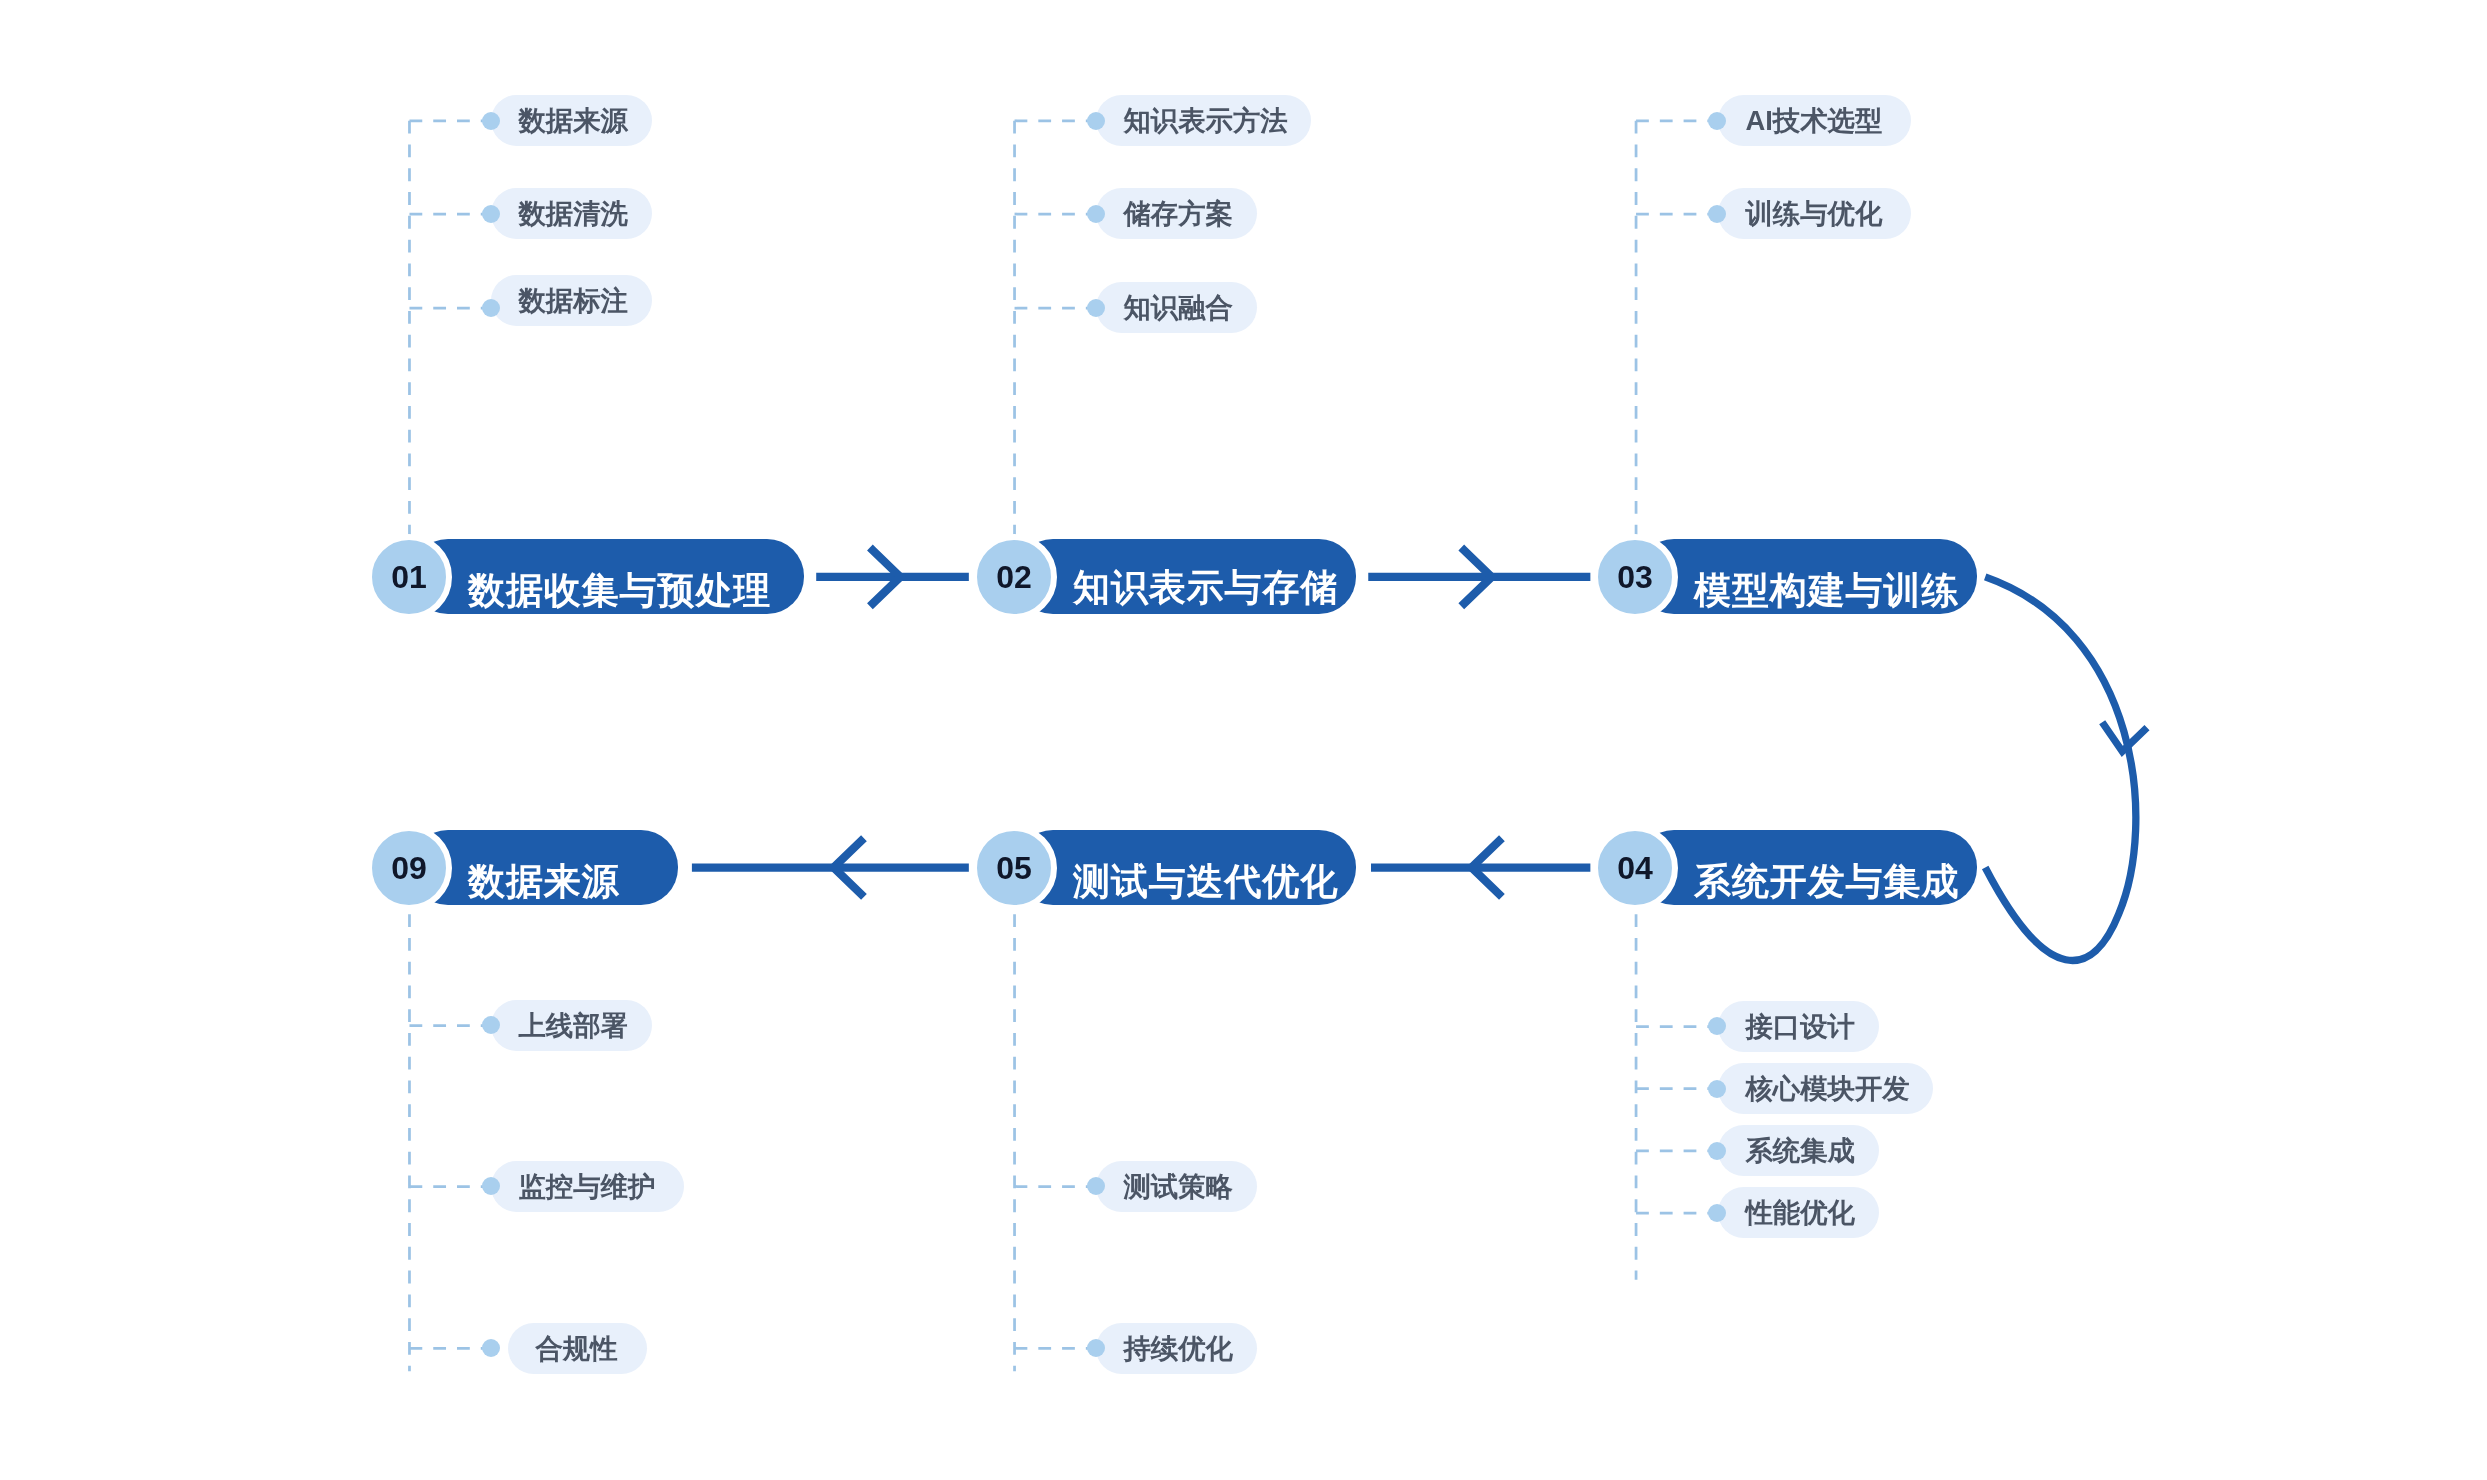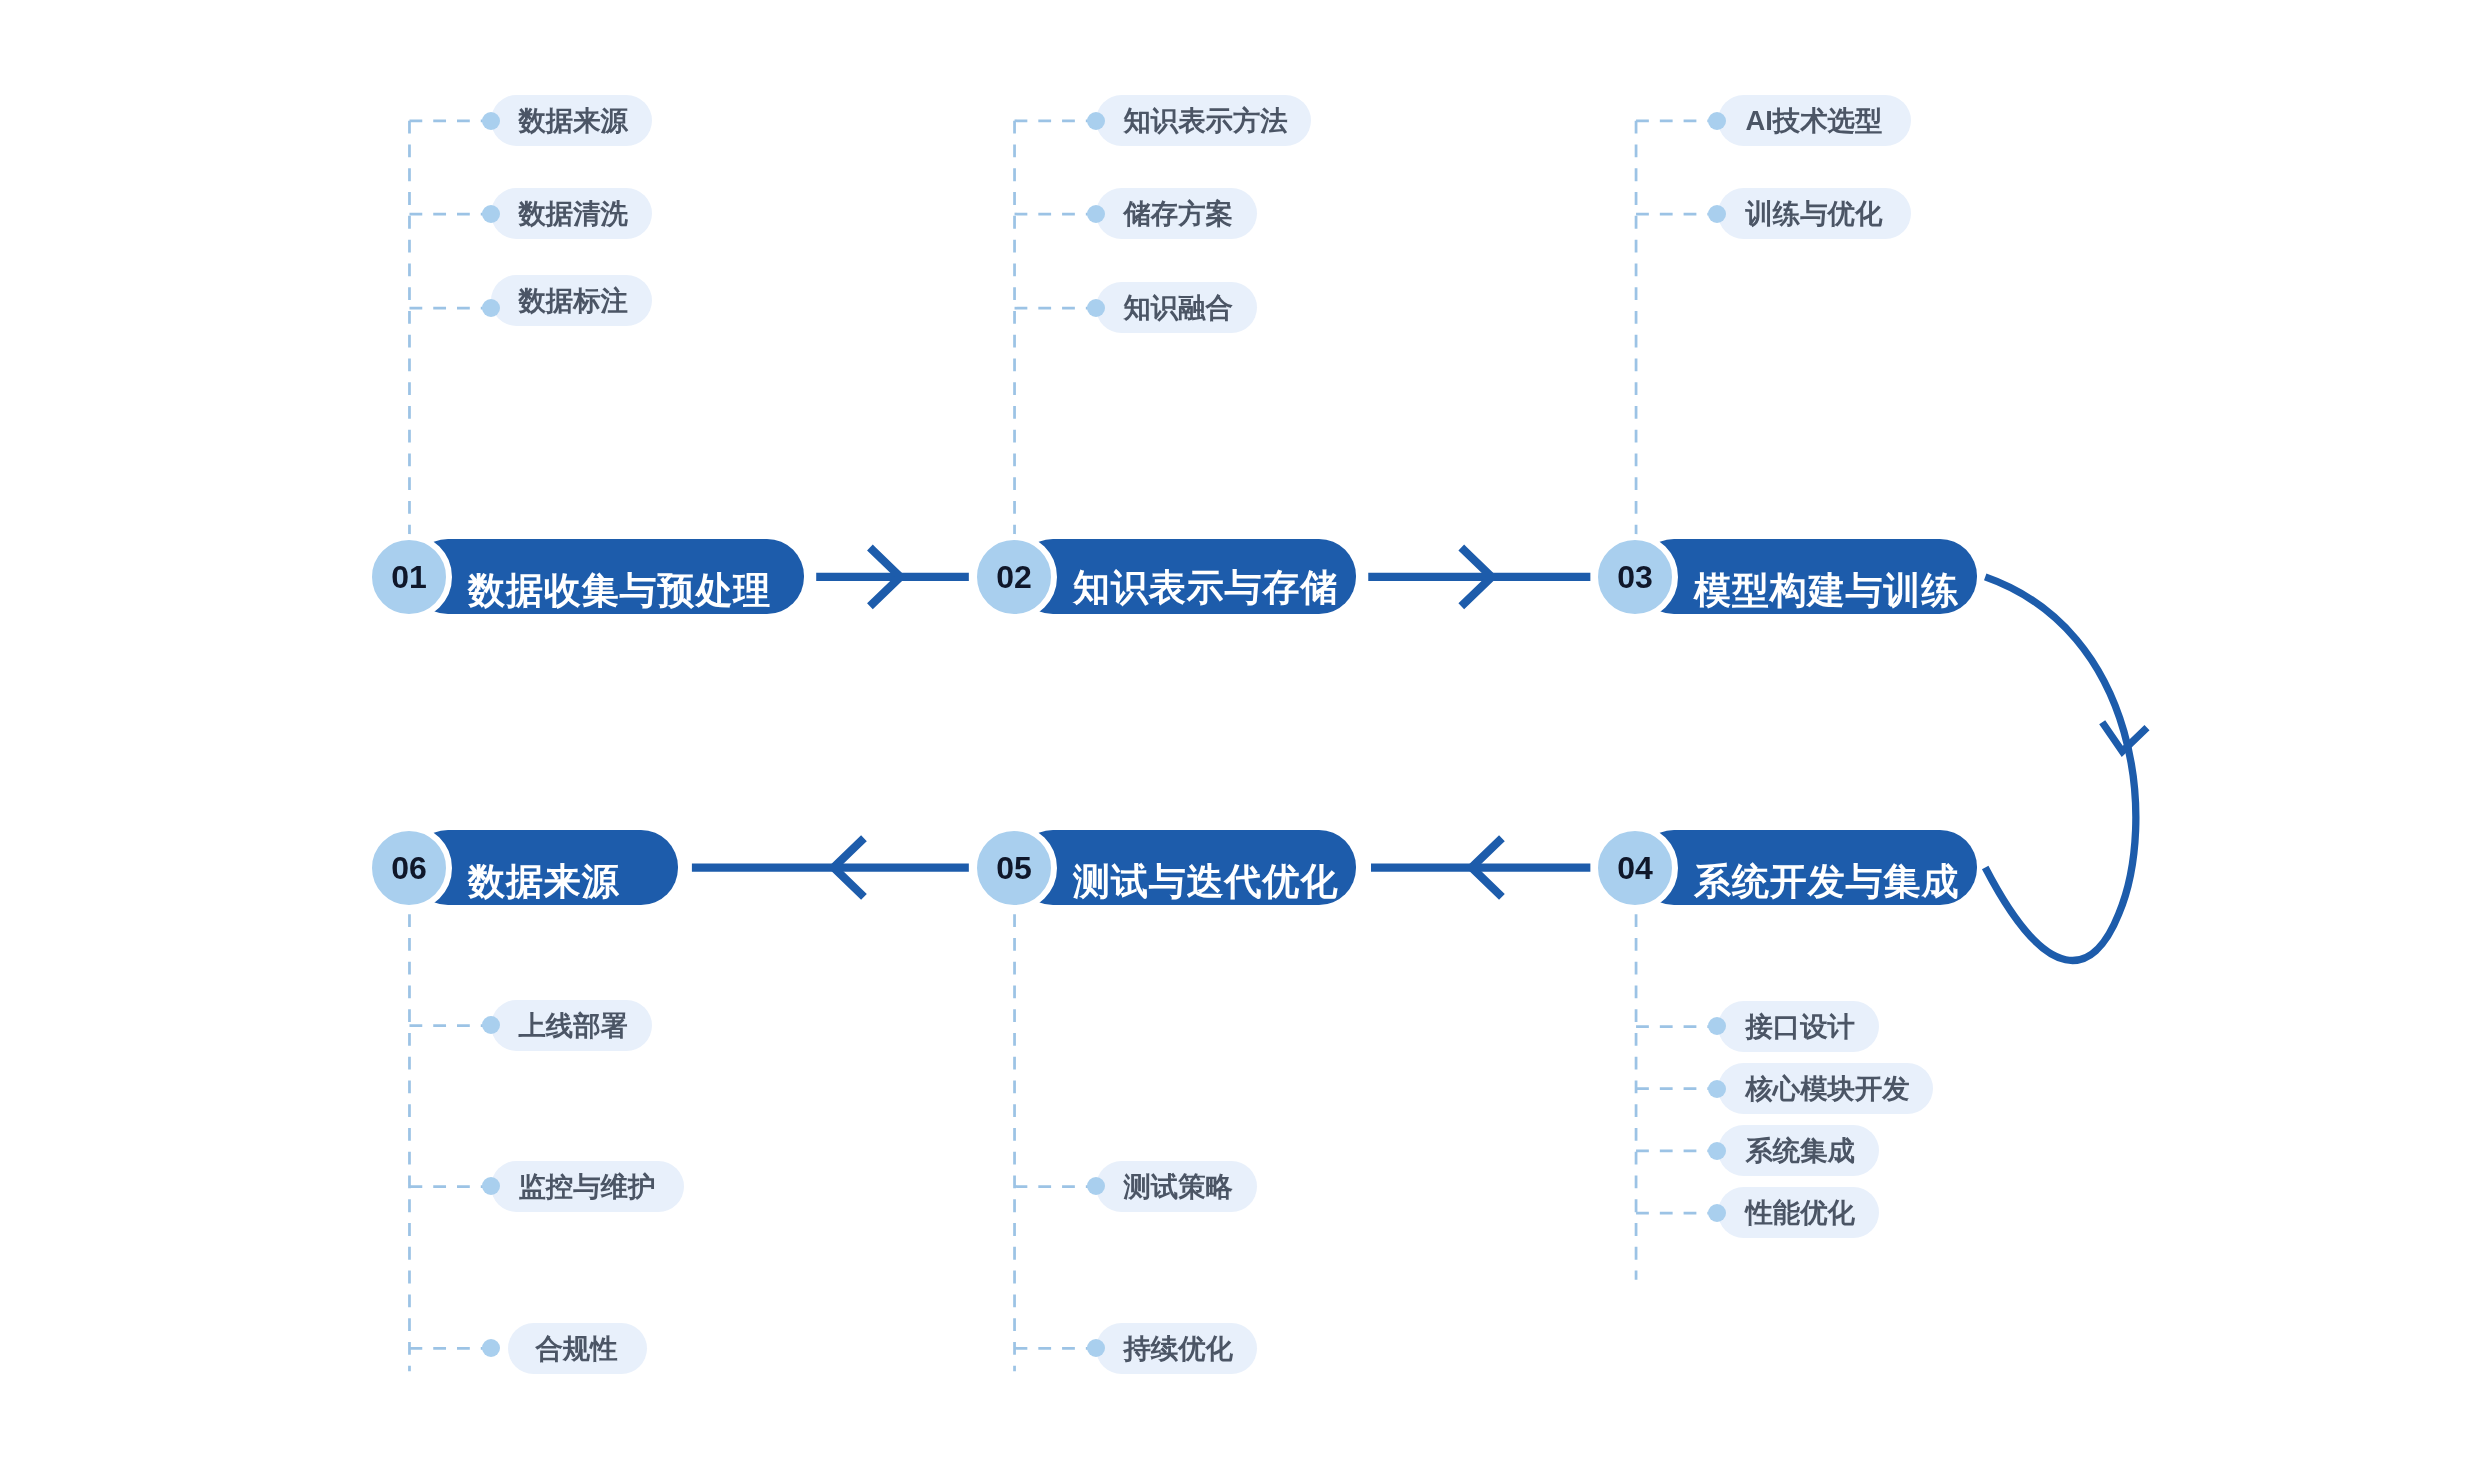--- a/index.html
+++ b/index.html
@@ -213,18 +213,18 @@
     <div class="badge">
       <span class="badge-num">05</span>
     </div>
   </div>
 
   <div class="node" style="left:366px;top:830px;">
     <div class="bar" style="width:267px;">
       <span class="bar-label">数据来源</span>
     </div>
     <div class="badge">
-      <span class="badge-num">06</span>
+      <span class="badge-num">09</span>
     </div>
   </div>
 
 </div>
 
 
 </body></html>

